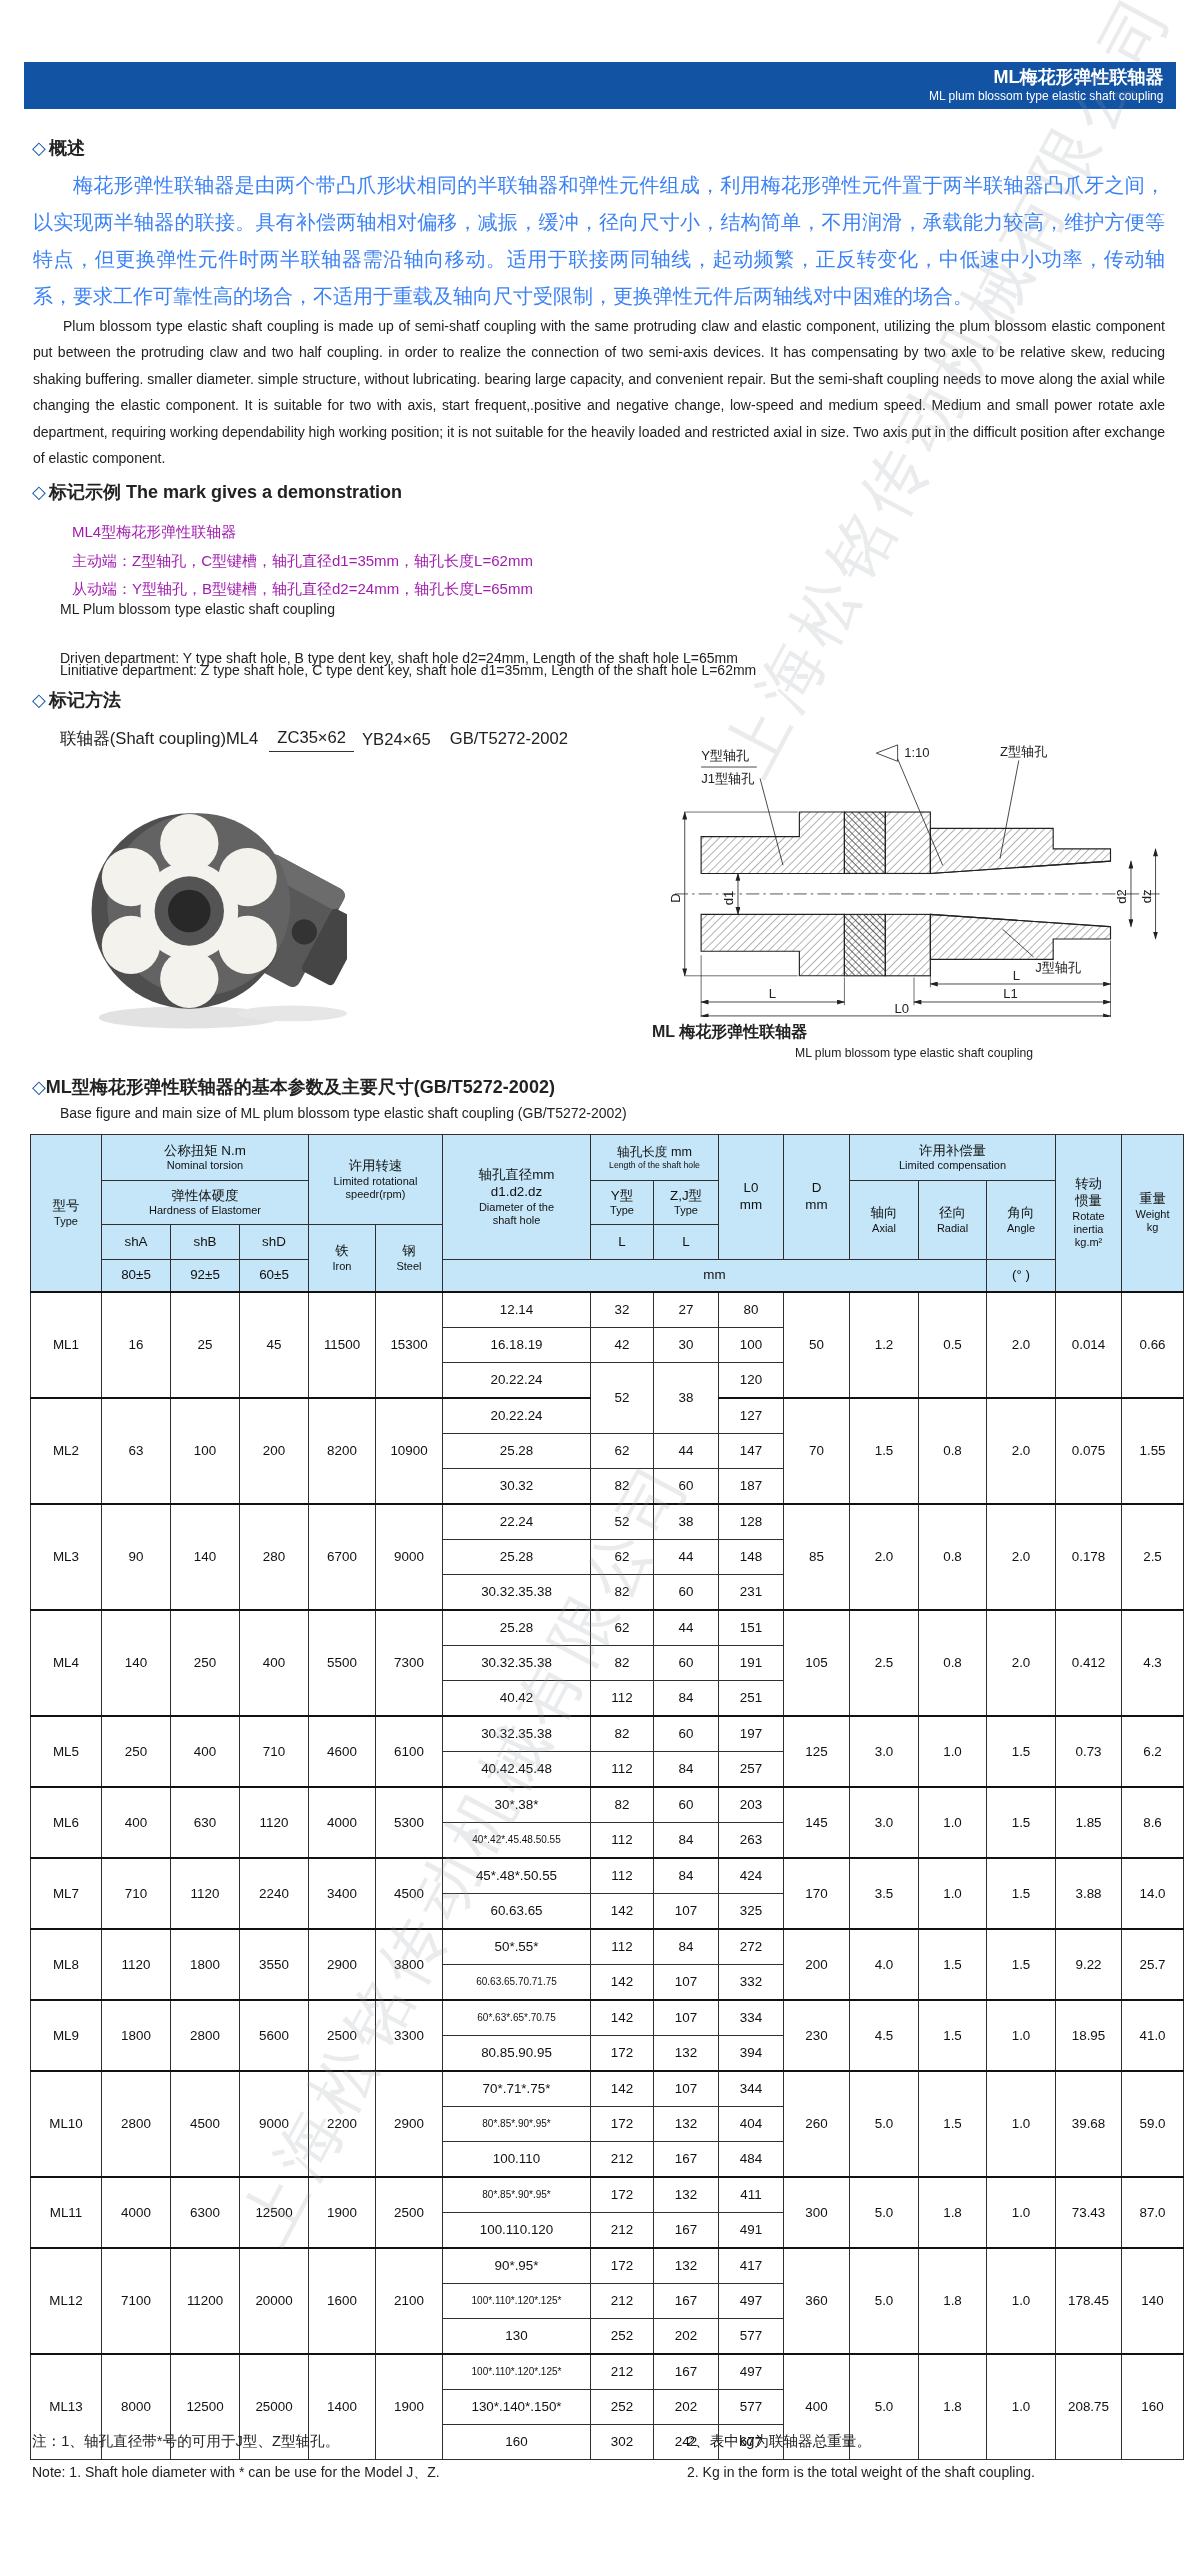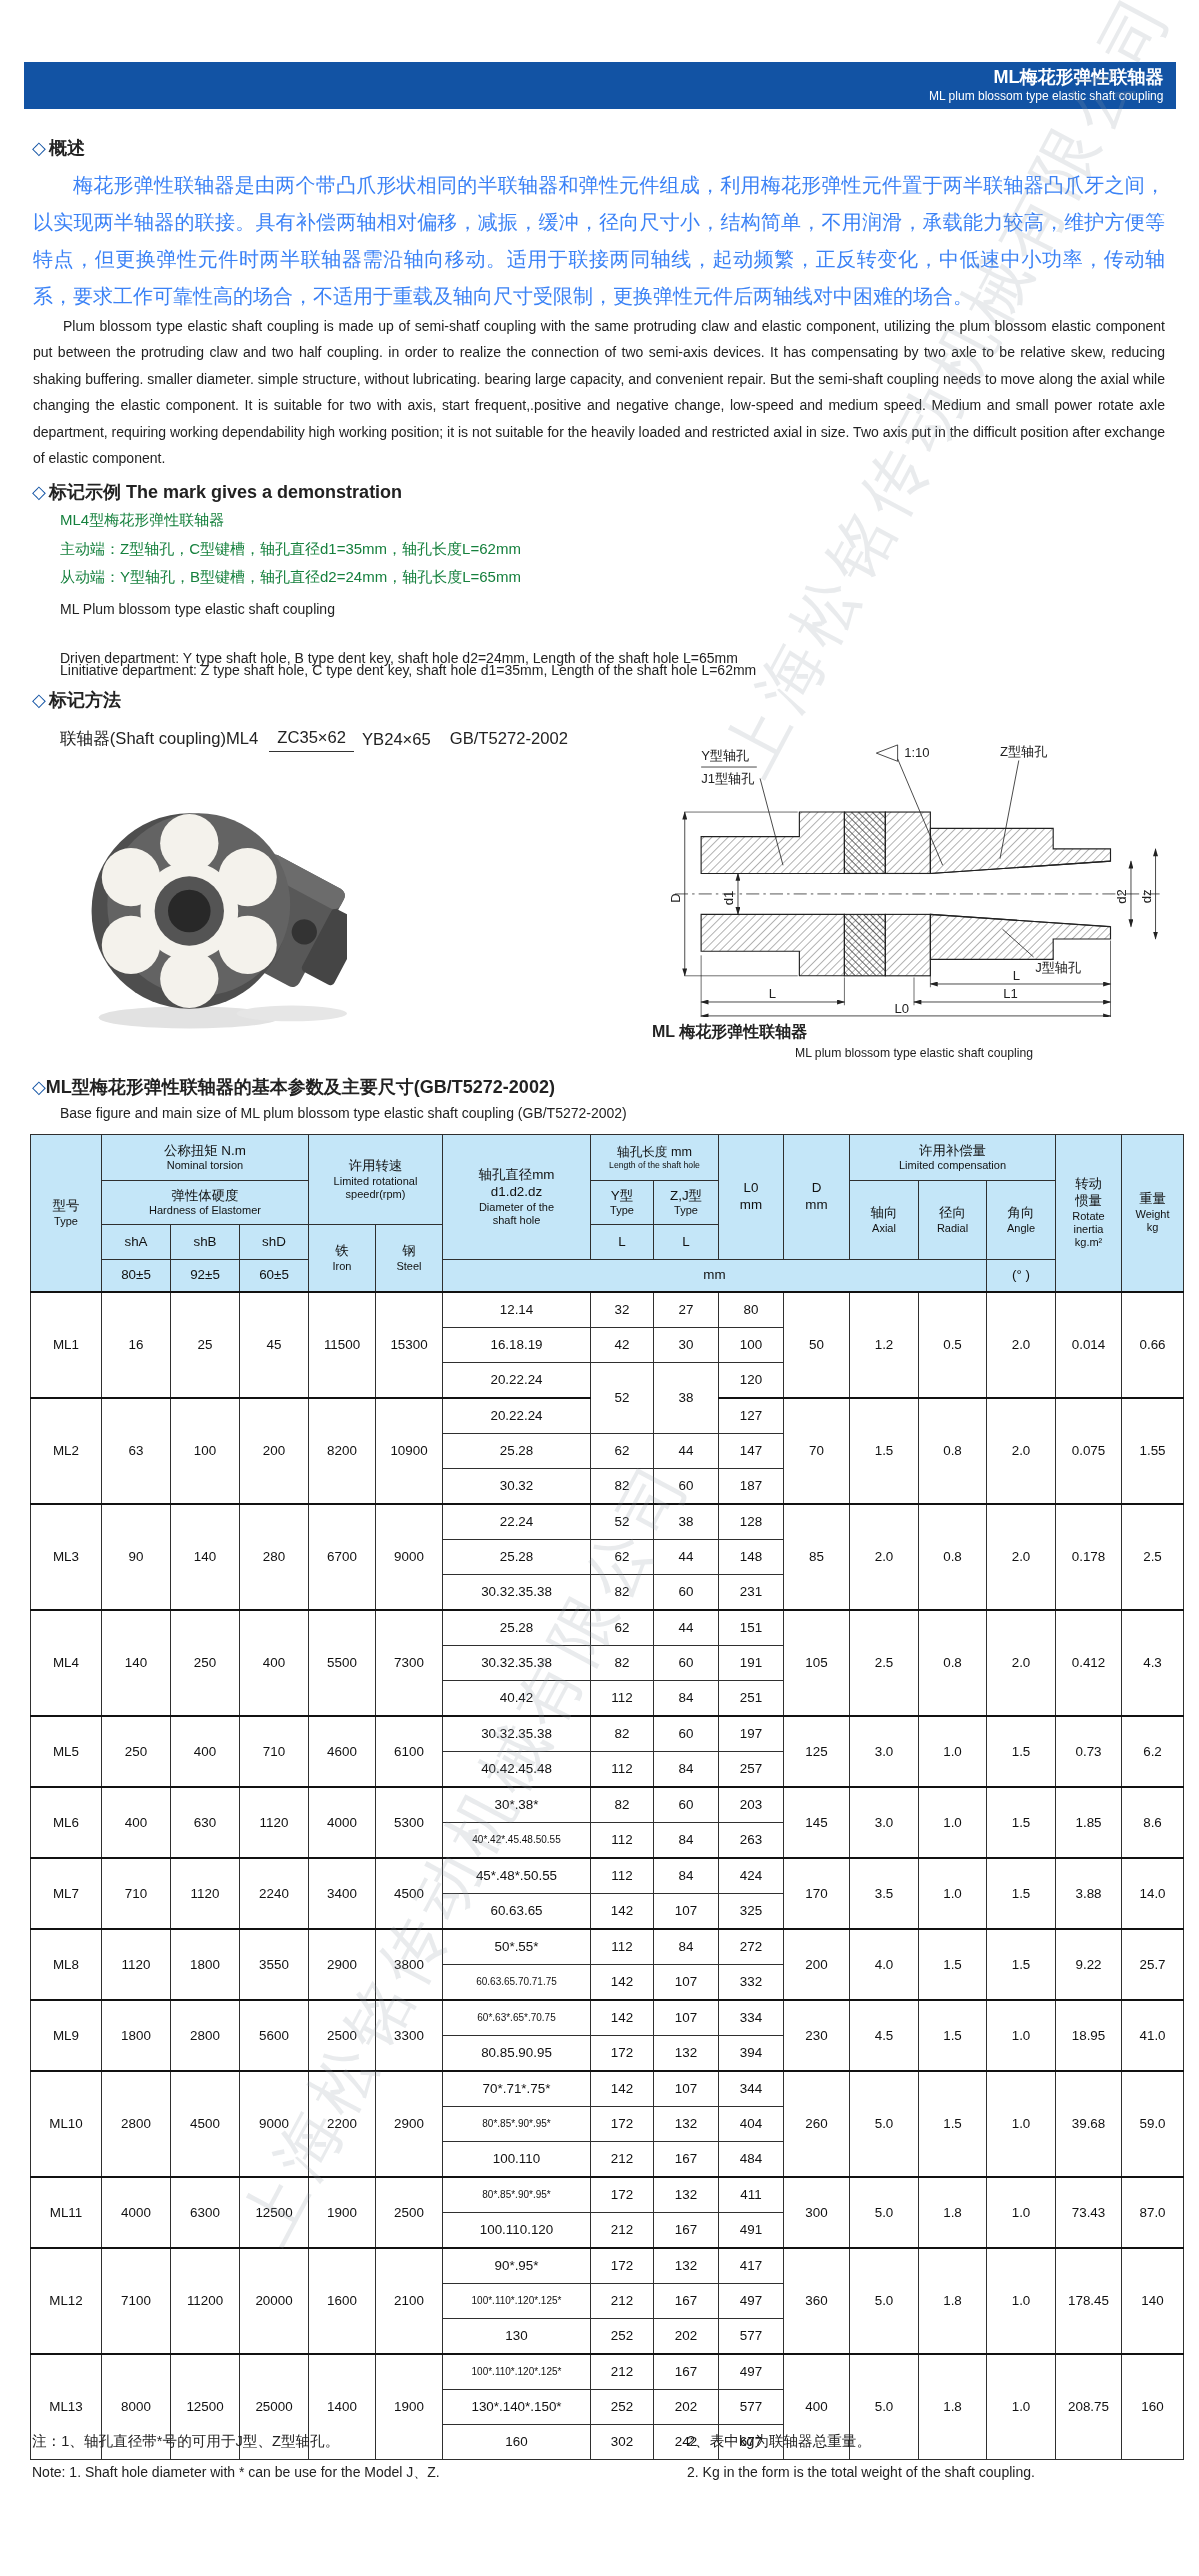--- a/index.html
+++ b/index.html
@@ -12,21 +12,21 @@
   .topbar .t-cn{color:#fff;font-size:18px;font-weight:bold;line-height:1.2;}
   .topbar .t-en{color:#fff;font-size:12px;line-height:1.3;}
   
   .sec{position:absolute;left:32px;font-size:18px;font-weight:bold;color:#222;}
   .sec .dia{color:#1253a4;font-weight:normal;margin-right:3.2px;}
   
   .para-cn{position:absolute;left:33px;width:1132px;font-size:20px;line-height:37px;
            text-align:justify;text-indent:2em;color:#3b82f6;}
   .para-en{position:absolute;left:33px;width:1132px;font-size:14px;line-height:26.4px;
            text-align:justify;text-indent:30px;color:#222;}
-  .mline{position:absolute;left:60px;font-size:15px;color:#15803d;white-space:nowrap;}
+  .mline{position:absolute;left:72px;font-size:15px;color:#a21caf;white-space:nowrap;margin-top:12px;}
   .mline-en{position:absolute;left:60px;font-size:14px;color:#222;white-space:nowrap;}
   
   .formula{position:absolute;left:60px;top:726px;display:flex;align-items:center;font-size:16.6px;color:#222;}
   .formula .frac{display:inline-flex;flex-direction:row;align-items:center;margin:0 11px;}
   .formula .num{padding:1.6px 8px 3.2px;border-bottom:1.6px solid #333;}
   .formula .den{padding:3.2px 8px 1.6px;}
   
   .photo{position:absolute;left:71px;top:777px;width:276px;height:268px;}
   .drawing{position:absolute;left:652px;top:734px;width:524px;}
   .drawing .cap-cn{font-size:16px;font-weight:bold;color:#222;margin-top:1.6px;}

